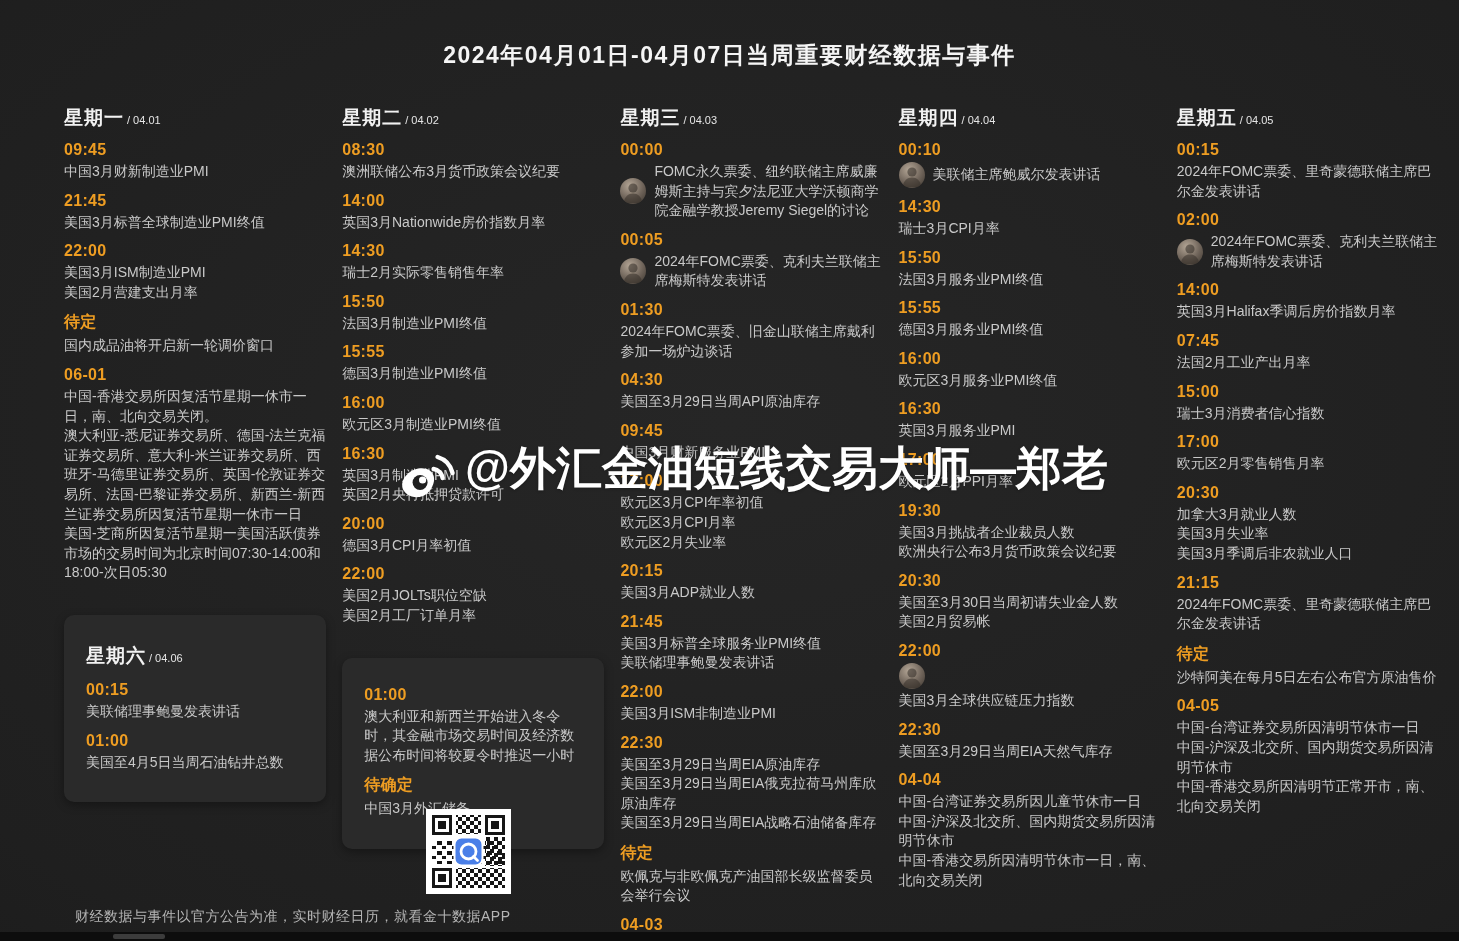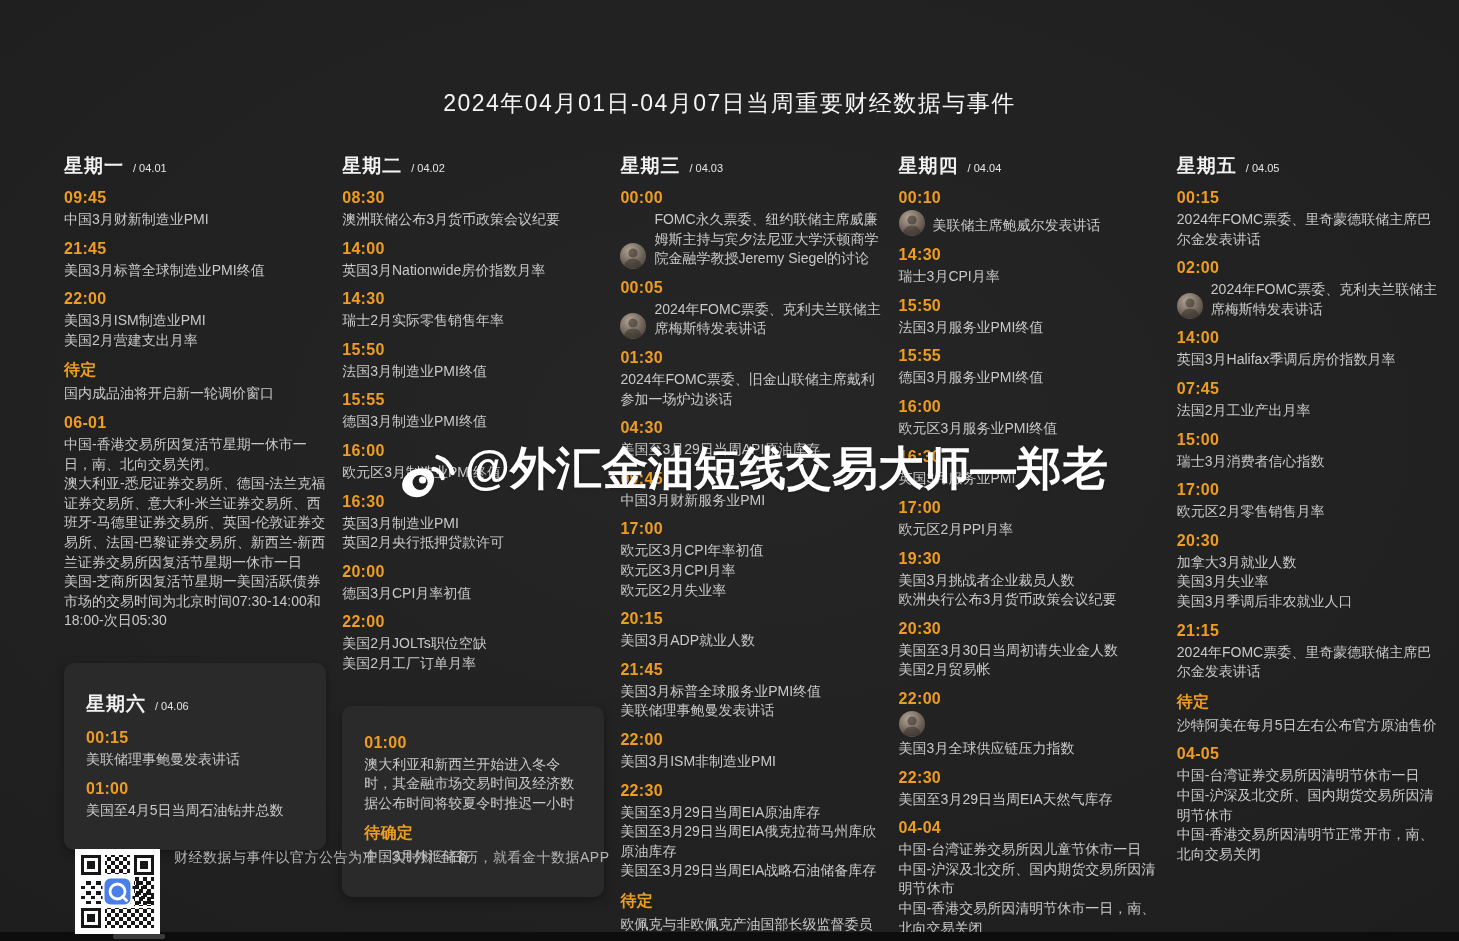--- a/index.html
+++ b/index.html
@@ -10,58 +10,58 @@
   }
   *{box-sizing:border-box;}
   html,body{margin:0;padding:0;}
   body{
     width:1459px;height:941px;position:relative;overflow:hidden;
     background:radial-gradient(120% 120% at 50% 45%, #262626 0%, #1f1f1f 55%, #151515 100%);
     font-family:"Liberation Sans","DejaVu Sans",sans-serif;
     color:var(--body);
   }
   .title{
-    text-align:center;padding-top:88px;font-size:23px;font-weight:normal;
+    text-align:center;padding-top:40px;font-size:23px;font-weight:bold;
     color:#f5f5f5;letter-spacing:1.5px;
   }
   .columns{
     display:flex;gap:16px;padding:34px 20px 0 64px;align-items:flex-start;
   }
   .day-col{flex:1;min-width:0;}
-  .day-header{display:flex;align-items:baseline;gap:9px;margin-bottom:10px;text-align:center;}
+  .day-header{display:flex;align-items:baseline;gap:3px;margin-bottom:10px;text-align:center;}
   .day-label{font-size:19px;font-weight:bold;color:var(--heading);letter-spacing:1px;}
   .day-date{font-size:11px;color:#e6e6e6;}
   .event{margin-bottom:10px;}
   .event-time{
     color:var(--accent);font-size:16px;font-weight:bold;
     margin-bottom:3px;letter-spacing:.3px;
   }
   .entry{font-size:14px;line-height:1.4;color:var(--body);}
-  .entry-row{display:flex;gap:8px;align-items:flex-end;margin:2px 0;}
+  .entry-row{display:flex;gap:8px;align-items:center;margin:2px 0;}
   .entry-row .entry{flex:1;}
   .avatar{
     width:26px;height:26px;border-radius:50%;flex:0 0 26px;overflow:hidden;position:relative;
     background:radial-gradient(circle at 38% 30%, #b4a696 0%, #6d6258 55%, #3a342d 100%);
   }
   .avatar svg{position:absolute;left:0;top:0;}
   .weekend-box{
     background:var(--panel);border-radius:10px;
     padding:28px 22px 20px;margin-top:32px;
     box-shadow:0 3px 10px rgba(0,0,0,.35);
   }
   .weekend-box .day-header{margin-bottom:12px;}
   .watermark{
     position:absolute;top:438px;left:50%;transform:translateX(-50%);margin-left:24px;
     display:flex;align-items:flex-end;gap:8px;z-index:6;white-space:nowrap;
     color:#ffffff;font-size:46px;font-weight:bold;
     text-shadow:0 1px 3px rgba(0,0,0,.25);
     pointer-events:none;
   }
   .footer{
-    position:absolute;left:75px;bottom:7px;display:flex;align-items:flex-start;gap:14px;z-index:4;
+    position:absolute;left:75px;bottom:7px;display:flex;align-items:flex-end;gap:14px;z-index:4;flex-direction:column;
   }
   .qr{width:85px;height:85px;display:block;}
   .footer-note{color:#b5b5b5;font-size:14px;padding-bottom:8px;letter-spacing:.5px;}
   .bottom-strip{position:absolute;left:0;right:0;bottom:0;height:9px;background:#0d0d0d;z-index:3;}
   .bottom-thumb{position:absolute;left:113px;top:2px;width:52px;height:5px;background:#3c3c3c;border-radius:2px;}
 </style>
 </head>
 <body>
 
 <div class="title">2024年04月01日-04月07日当周重要财经数据与事件</div>

